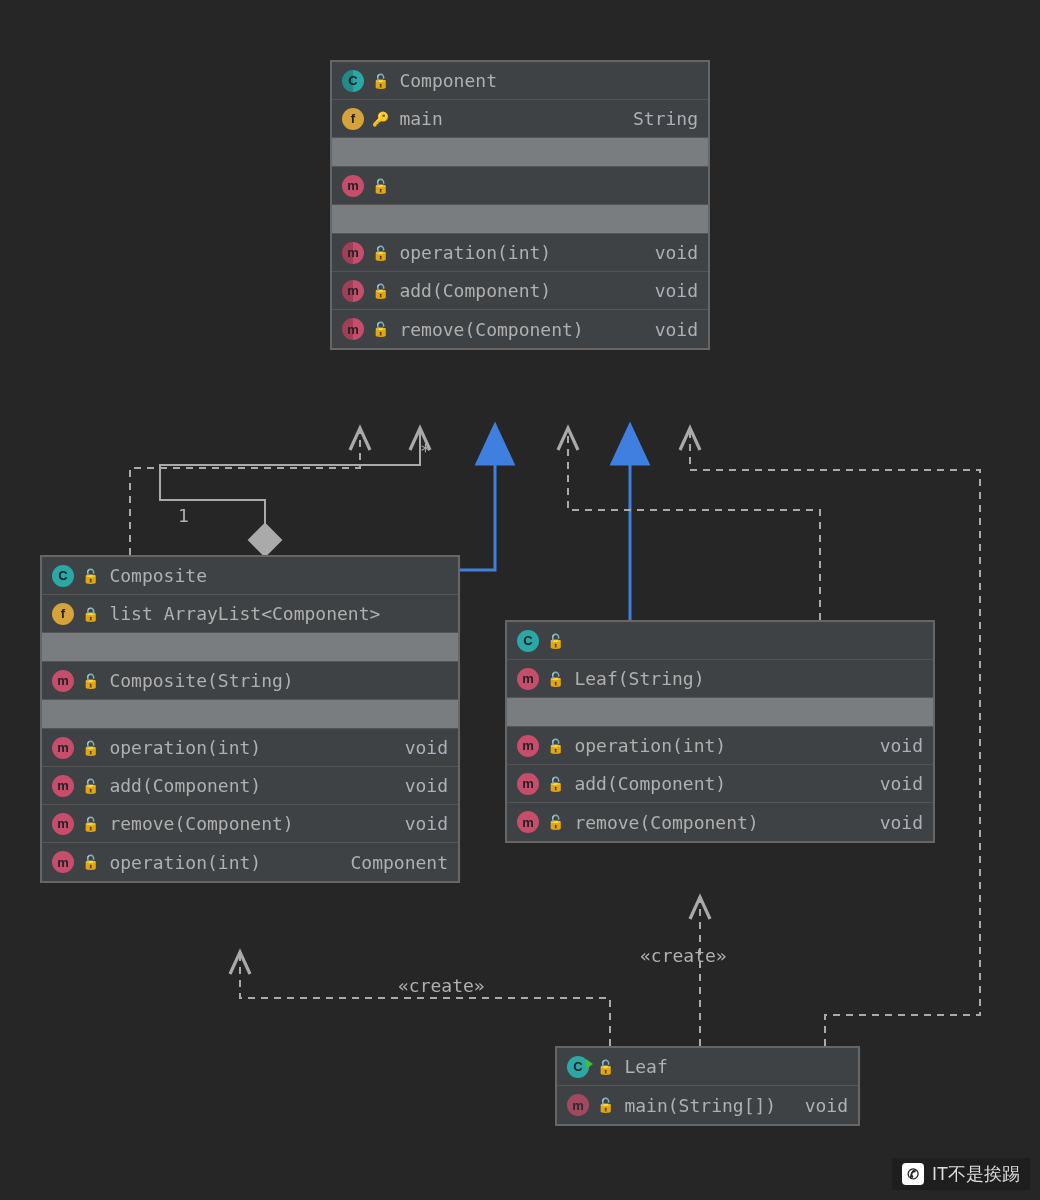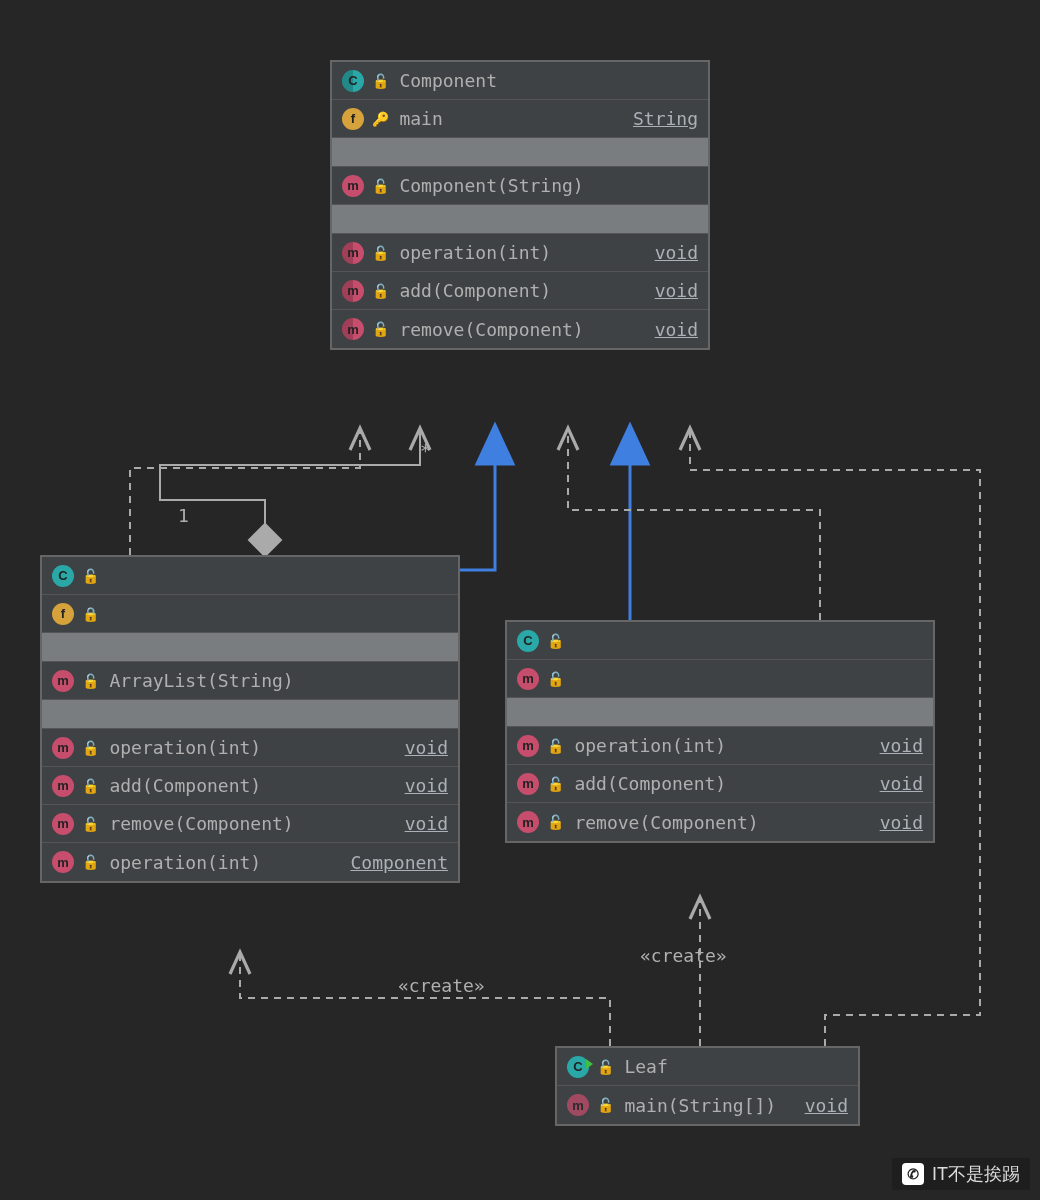--- a/index.html
+++ b/index.html
@@ -68,21 +68,21 @@
   .badge-m-ring span{position:relative;z-index:1;}
   .lock, .access {
     font-size: 14px;
     margin-right: 10px;
     flex-shrink: 0;
   }
   .lock-green { color: #4e9a3f; }
   .lock-orange { color: #d08030; }
   .key { color: #9aa0a6; }
   .name { flex: 1; }
-  .type { color: #aab1b8; margin-left: 10px; text-decoration: underline; }
+  .type { color: #aab1b8; margin-left: 10px; }
   .run-triangle {
     position:absolute;
     right:-4px; top:3px;
     width:0;height:0;
     border-top:5px solid transparent;
     border-bottom:5px solid transparent;
     border-left:7px solid #3fbf3f;
   }
   .rel-label {
     position:absolute;
@@ -173,21 +173,20 @@
   <div class="row">
     <span class="icon-badge badge-f">f</span>
     <span class="access key">🔑</span>
     <span class="name">main</span>
     <span class="type">String</span>
   </div>
   <div class="spacer-row"></div>
   <div class="row">
     <span class="icon-badge badge-m">m</span>
     <span class="access lock-green">🔓</span>
-    <span class="name">Component(String)</span>
   </div>
   <div class="spacer-row"></div>
   <div class="row">
     <span class="icon-badge badge-m-ring">
         <span>m</span>
       </span>
     <span class="access lock-green">🔓</span>
     <span class="name">operation(int)</span>
     <span class="type">void</span>
   </div>
@@ -206,30 +205,32 @@
     <span class="access lock-green">🔓</span>
     <span class="name">remove(Component)</span>
     <span class="type">void</span>
   </div>
 </div>
 
 <div class="class-box" style="left:40px;top:555px;width:420px;">
   <div class="row">
     <span class="icon-badge badge-c">C</span>
     <span class="access lock-green">🔓</span>
+    <span class="name">Composite</span>
   </div>
   <div class="row">
     <span class="icon-badge badge-f">f</span>
     <span class="access lock-orange">🔒</span>
-  </div>
-  <div class="spacer-row"></div>
-  <div class="row">
-    <span class="icon-badge badge-m">m</span>
-    <span class="access lock-green">🔓</span>
-    <span class="name">ArrayList(String)</span>
+    <span class="name"><span>list</span> <span>ArrayList&lt;Component&gt;</span></span>
+  </div>
+  <div class="spacer-row"></div>
+  <div class="row">
+    <span class="icon-badge badge-m">m</span>
+    <span class="access lock-green">🔓</span>
+    <span class="name">Composite(String)</span>
   </div>
   <div class="spacer-row"></div>
   <div class="row">
     <span class="icon-badge badge-m">m</span>
     <span class="access lock-green">🔓</span>
     <span class="name">operation(int)</span>
     <span class="type">void</span>
   </div>
   <div class="row">
     <span class="icon-badge badge-m">m</span>
@@ -252,20 +253,21 @@
 </div>
 
 <div class="class-box" style="left:505px;top:620px;width:430px;">
   <div class="row">
     <span class="icon-badge badge-c">C</span>
     <span class="access lock-green">🔓</span>
   </div>
   <div class="row">
     <span class="icon-badge badge-m">m</span>
     <span class="access lock-green">🔓</span>
+    <span class="name">Leaf(String)</span>
   </div>
   <div class="spacer-row"></div>
   <div class="row">
     <span class="icon-badge badge-m">m</span>
     <span class="access lock-green">🔓</span>
     <span class="name">operation(int)</span>
     <span class="type">void</span>
   </div>
   <div class="row">
     <span class="icon-badge badge-m">m</span>

